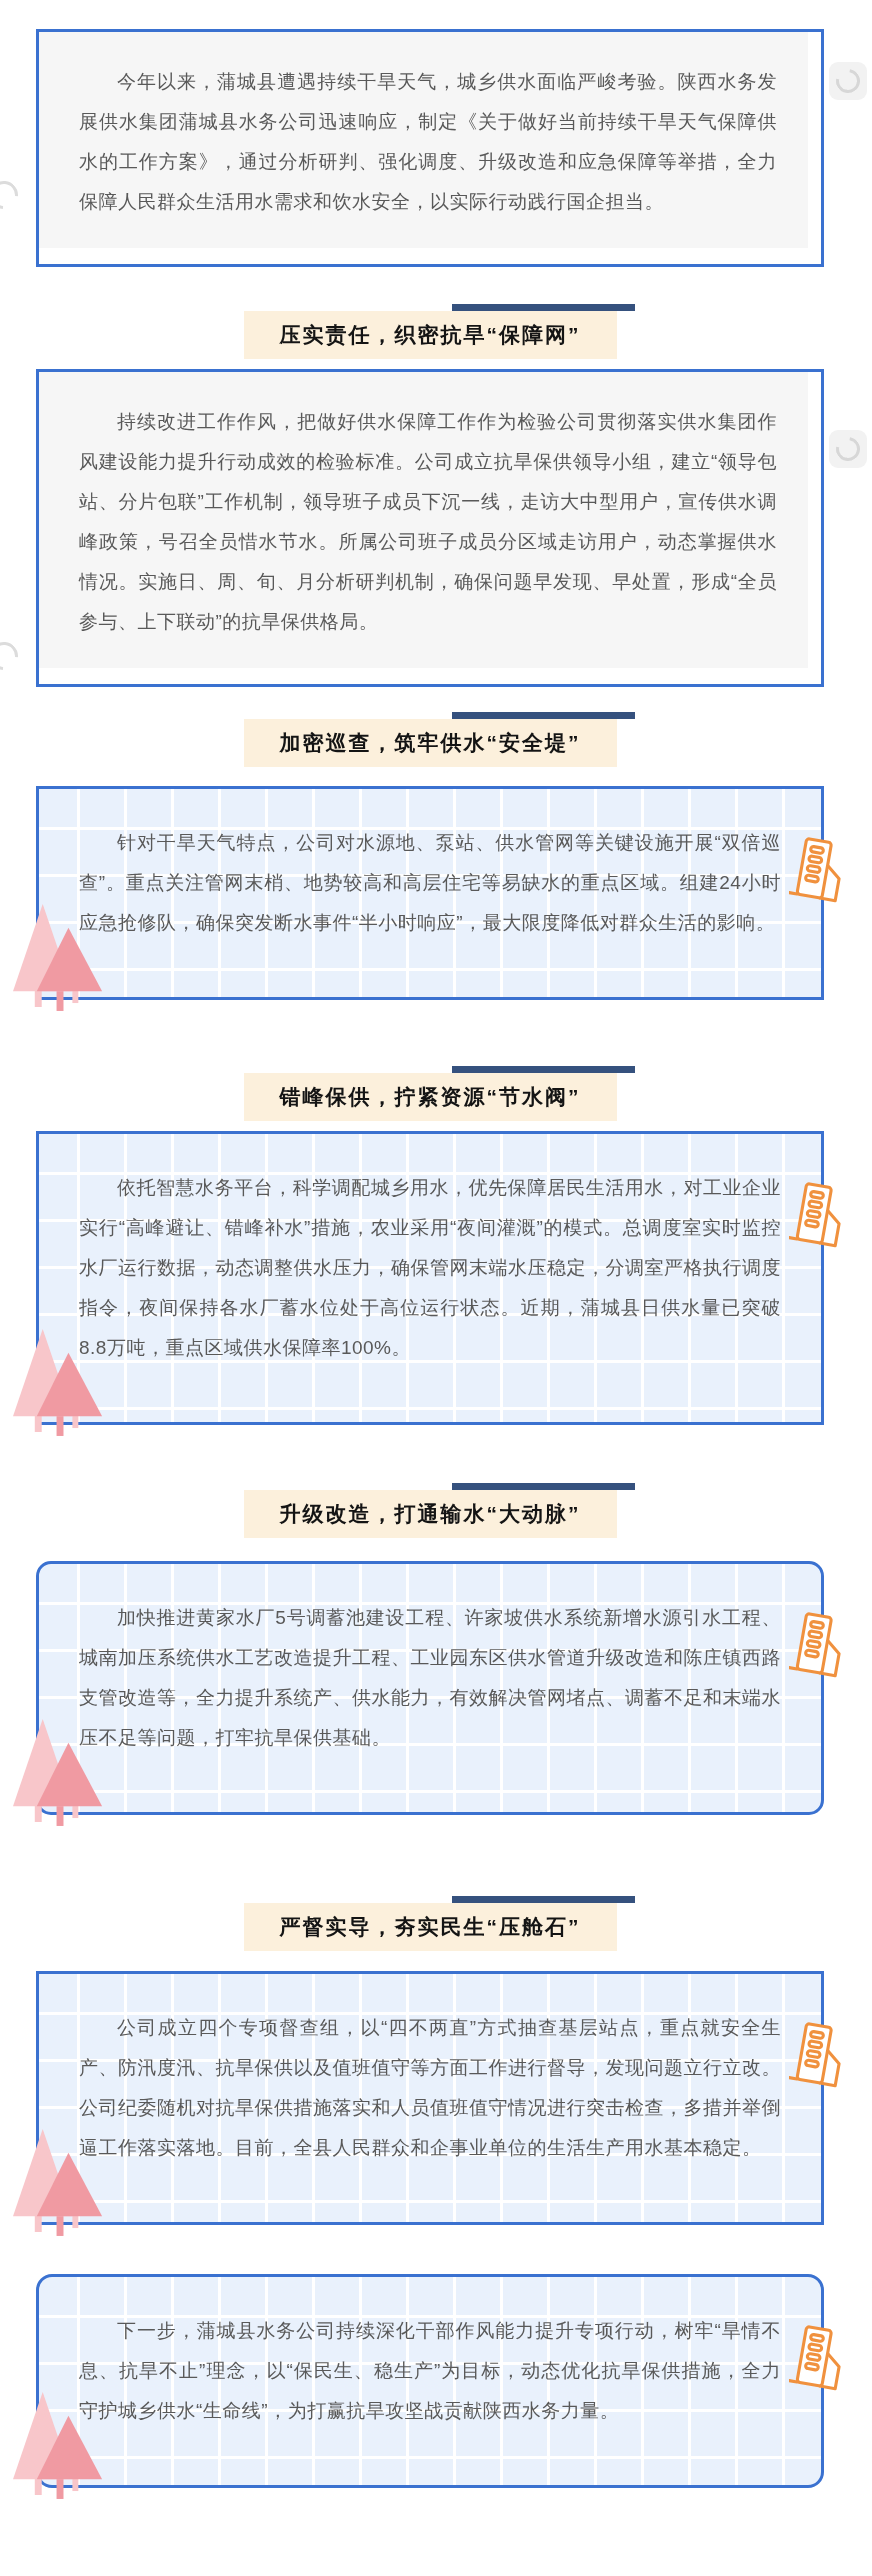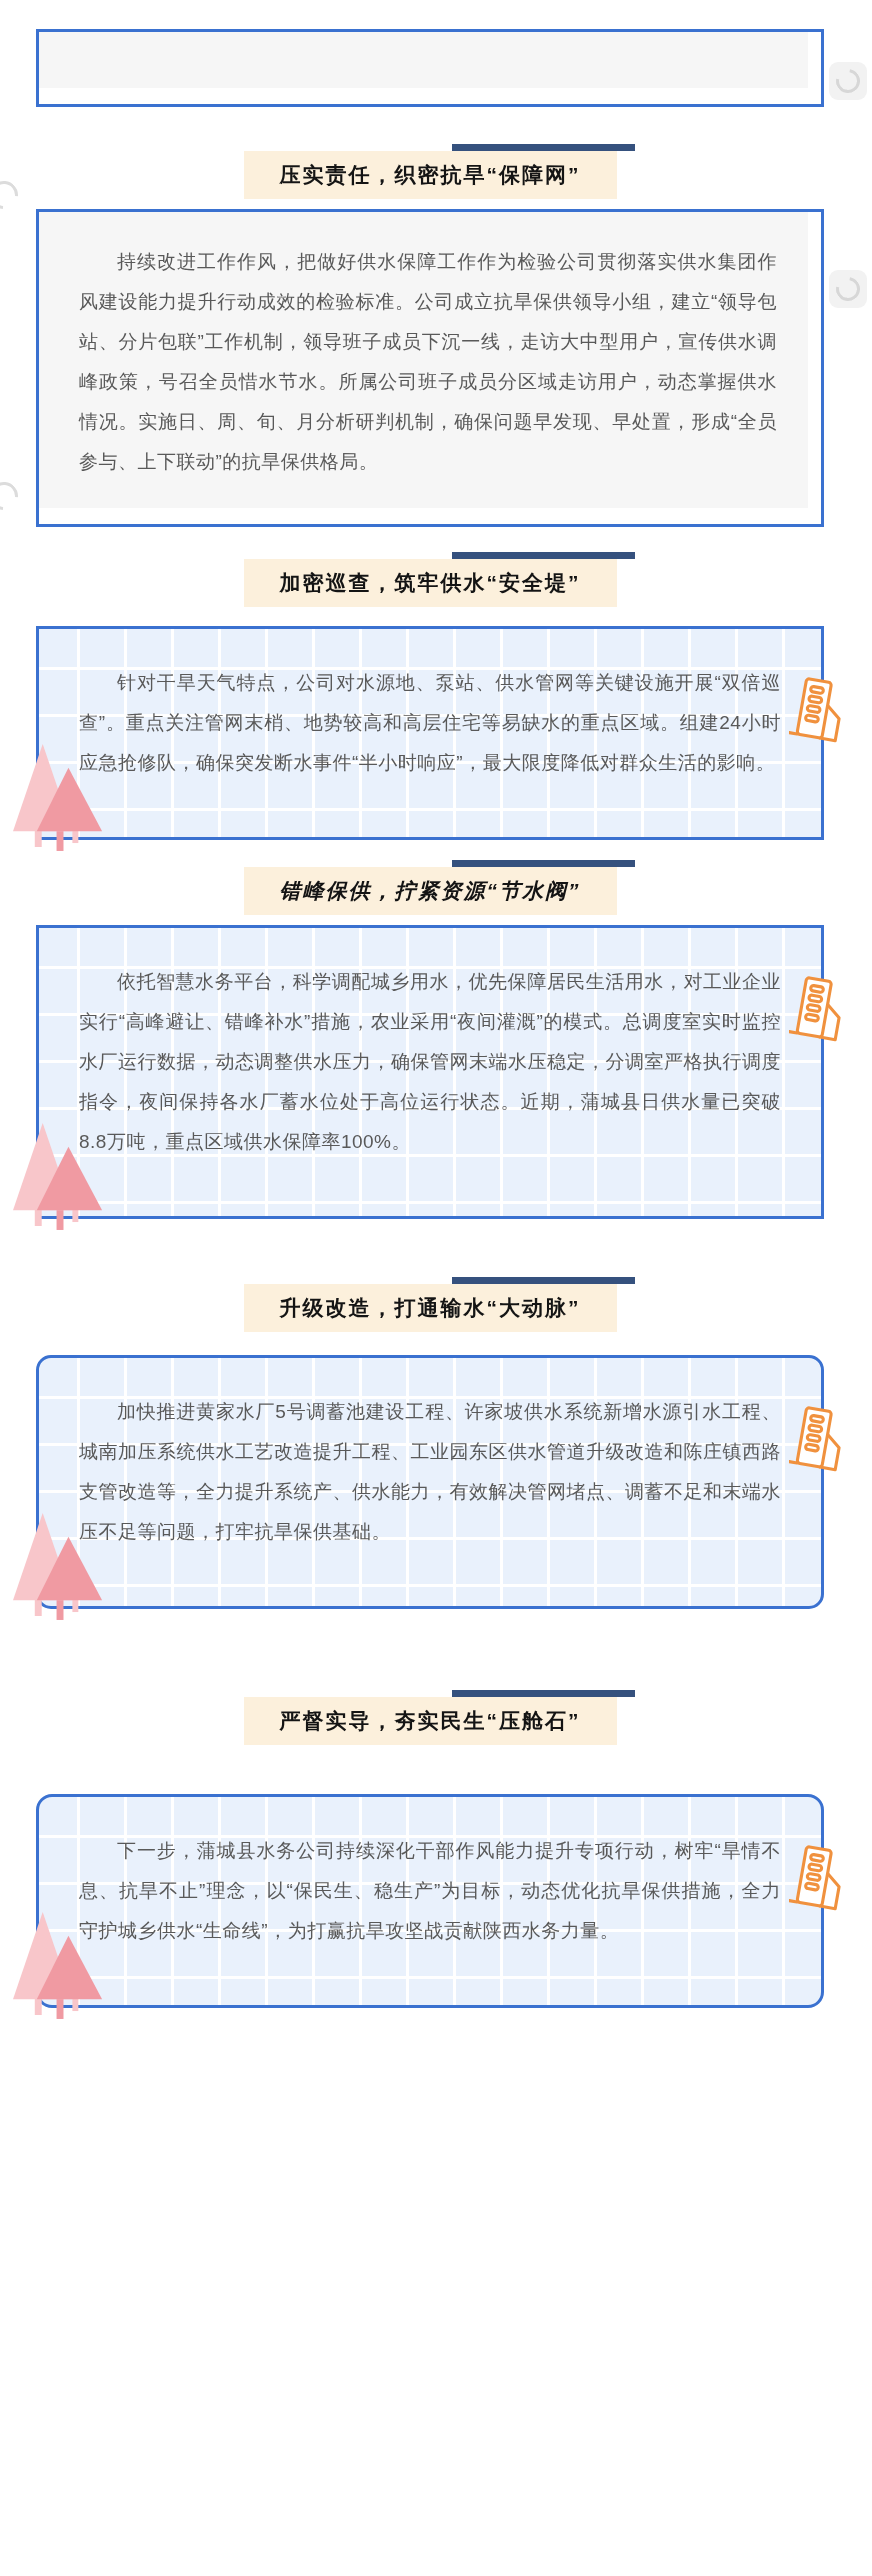--- a/index.html
+++ b/index.html
@@ -64,21 +64,21 @@
   }
   .ring-left{
     position:absolute;width:22px;height:22px;border:3px solid #dcdcdc;
     border-top-color:transparent;border-radius:50%;left:-49px;
     transform:rotate(140deg);display:block;
   }
 
   
   .mt17{margin-top:10px;} .mt19{margin-top:19px;} .mt20{margin-top:20px;}
   .mt23{margin-top:23px;border-radius:15px;} .mt42{margin-top:32px;} .mt44{margin-top:44px;}
-  .mt49{margin-top:49px;border-radius:16px;} .mt57{margin-top:27px;font-style:italic;} .mt65{margin-top:65px;}
+  .mt49{margin-top:49px;border-radius:16px;} .mt57{margin-top:73px;} .mt65{margin-top:65px;}
   .mt77{margin-top:88px;}
 </style>
 </head>
 <body>
 
 <svg width="0" height="0" style="position:absolute" aria-hidden="true">
   <defs>
     <g id="bld" fill="#ffffff" stroke="#f0913e" stroke-width="3.2" stroke-linejoin="round" stroke-linecap="round">
       <g transform="rotate(10 33 40)">
         <path d="M36 62 L36 28 L52 41 L52 64 L36 64 Z"></path>
@@ -100,20 +100,21 @@
   </defs>
 </svg>
 
 <div class="col">
 
   <section class="panel plain">
     <span class="ring-sq" style="right:-46px;top:30px">
         <span class="ring-c"></span>
       </span>
     <span class="ring-left" style="top:149px"></span>
+    <p class="body">今年以来，蒲城县遭遇持续干旱天气，城乡供水面临严峻考验。陕西水务发展供水集团蒲城县水务公司迅速响应，制定《关于做好当前持续干旱天气保障供水的工作方案》，通过分析研判、强化调度、升级改造和应急保障等举措，全力保障人民群众生活用水需求和饮水安全，以实际行动践行国企担当。</p>
   </section>
 
   <div class="header-wrap mt44">
     <div class="header-box">
       <span class="header-bar"></span>
       <h2 class="header-title">压实责任，织密抗旱“保障网”</h2>
     </div>
   </div>
 
   <section class="panel plain mt17">
@@ -175,20 +176,29 @@
     <p class="body">加快推进黄家水厂5号调蓄池建设工程、许家坡供水系统新增水源引水工程、城南加压系统供水工艺改造提升工程、工业园东区供水管道升级改造和陈庄镇西路支管改造等，全力提升系统产、供水能力，有效解决管网堵点、调蓄不足和末端水压不足等问题，打牢抗旱保供基础。</p>
   </section>
 
   <div class="header-wrap mt77">
     <div class="header-box">
       <span class="header-bar"></span>
       <h2 class="header-title">严督实导，夯实民生“压舱石”</h2>
     </div>
   </div>
 
+  <section class="panel grid mt20">
+    <svg class="deco building" viewBox="0 0 70 82">
+        <use href="#bld"></use>
+      </svg>
+    <svg class="deco mountain" viewBox="0 0 100 112">
+        <use href="#mtn"></use>
+      </svg>
+    <p class="body">公司成立四个专项督查组，以“四不两直”方式抽查基层站点，重点就安全生产、防汛度汛、抗旱保供以及值班值守等方面工作进行督导，发现问题立行立改。公司纪委随机对抗旱保供措施落实和人员值班值守情况进行突击检查，多措并举倒逼工作落实落地。目前，全县人民群众和企事业单位的生活生产用水基本稳定。</p>
+  </section>
 
   <section class="panel grid mt49">
     <svg class="deco building" viewBox="0 0 70 82">
         <use href="#bld"></use>
       </svg>
     <svg class="deco mountain" viewBox="0 0 100 112">
         <use href="#mtn"></use>
       </svg>
     <p class="body">下一步，蒲城县水务公司持续深化干部作风能力提升专项行动，树牢“旱情不息、抗旱不止”理念，以“保民生、稳生产”为目标，动态优化抗旱保供措施，全力守护城乡供水“生命线”，为打赢抗旱攻坚战贡献陕西水务力量。</p>
   </section>

